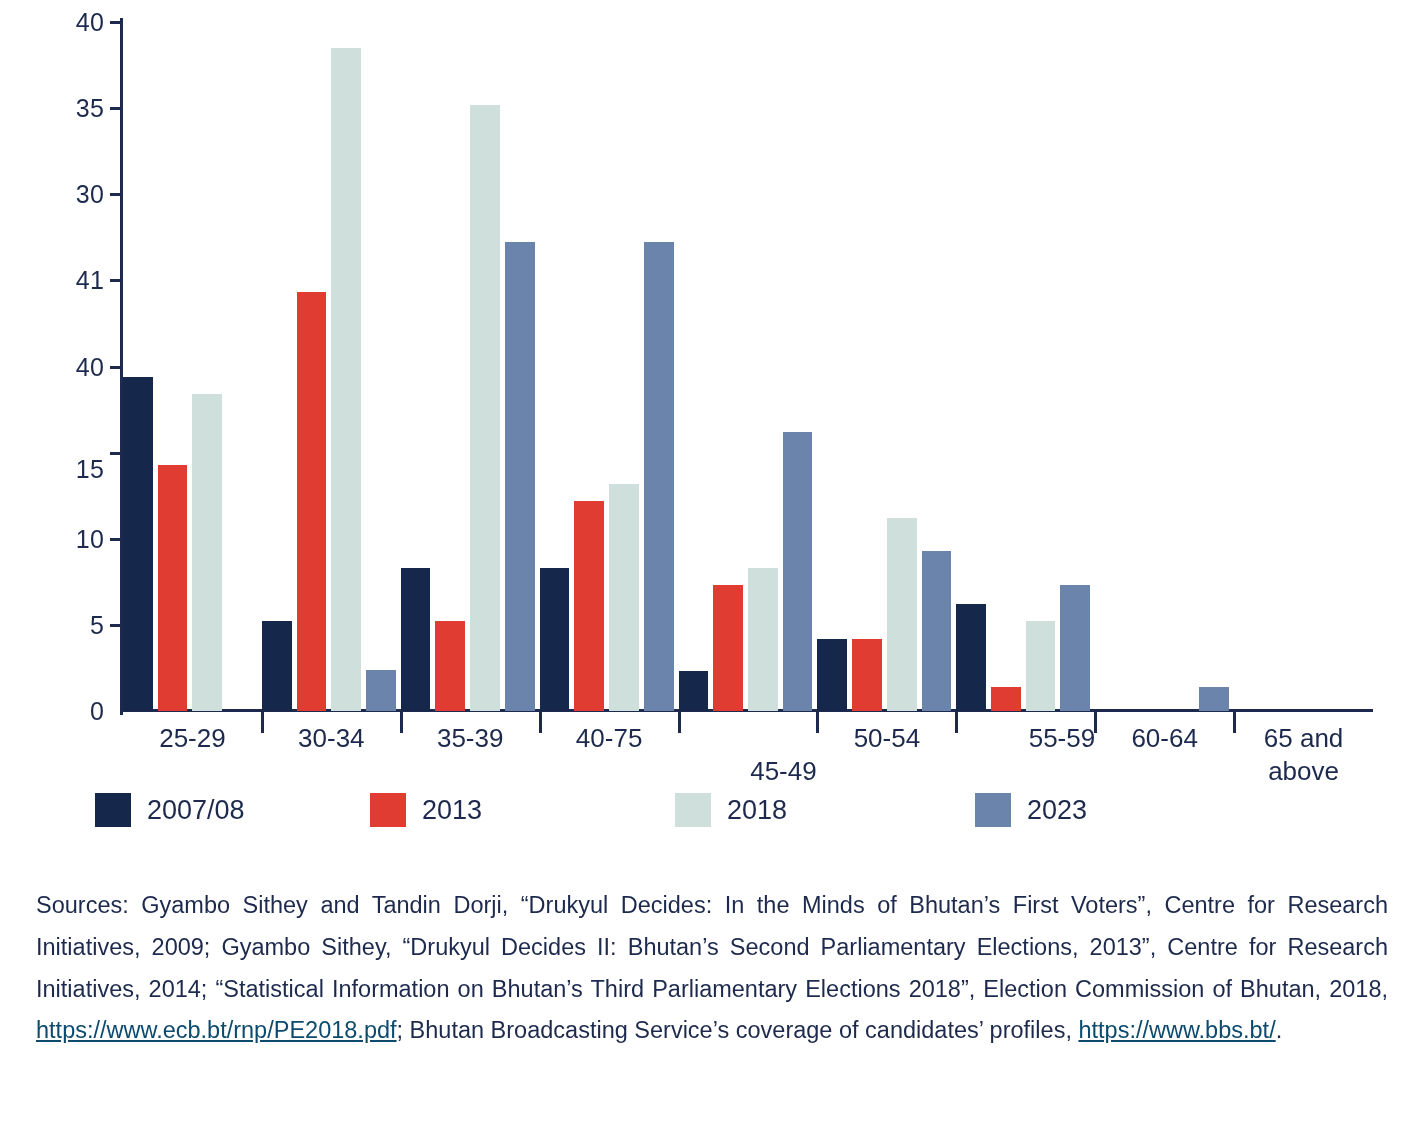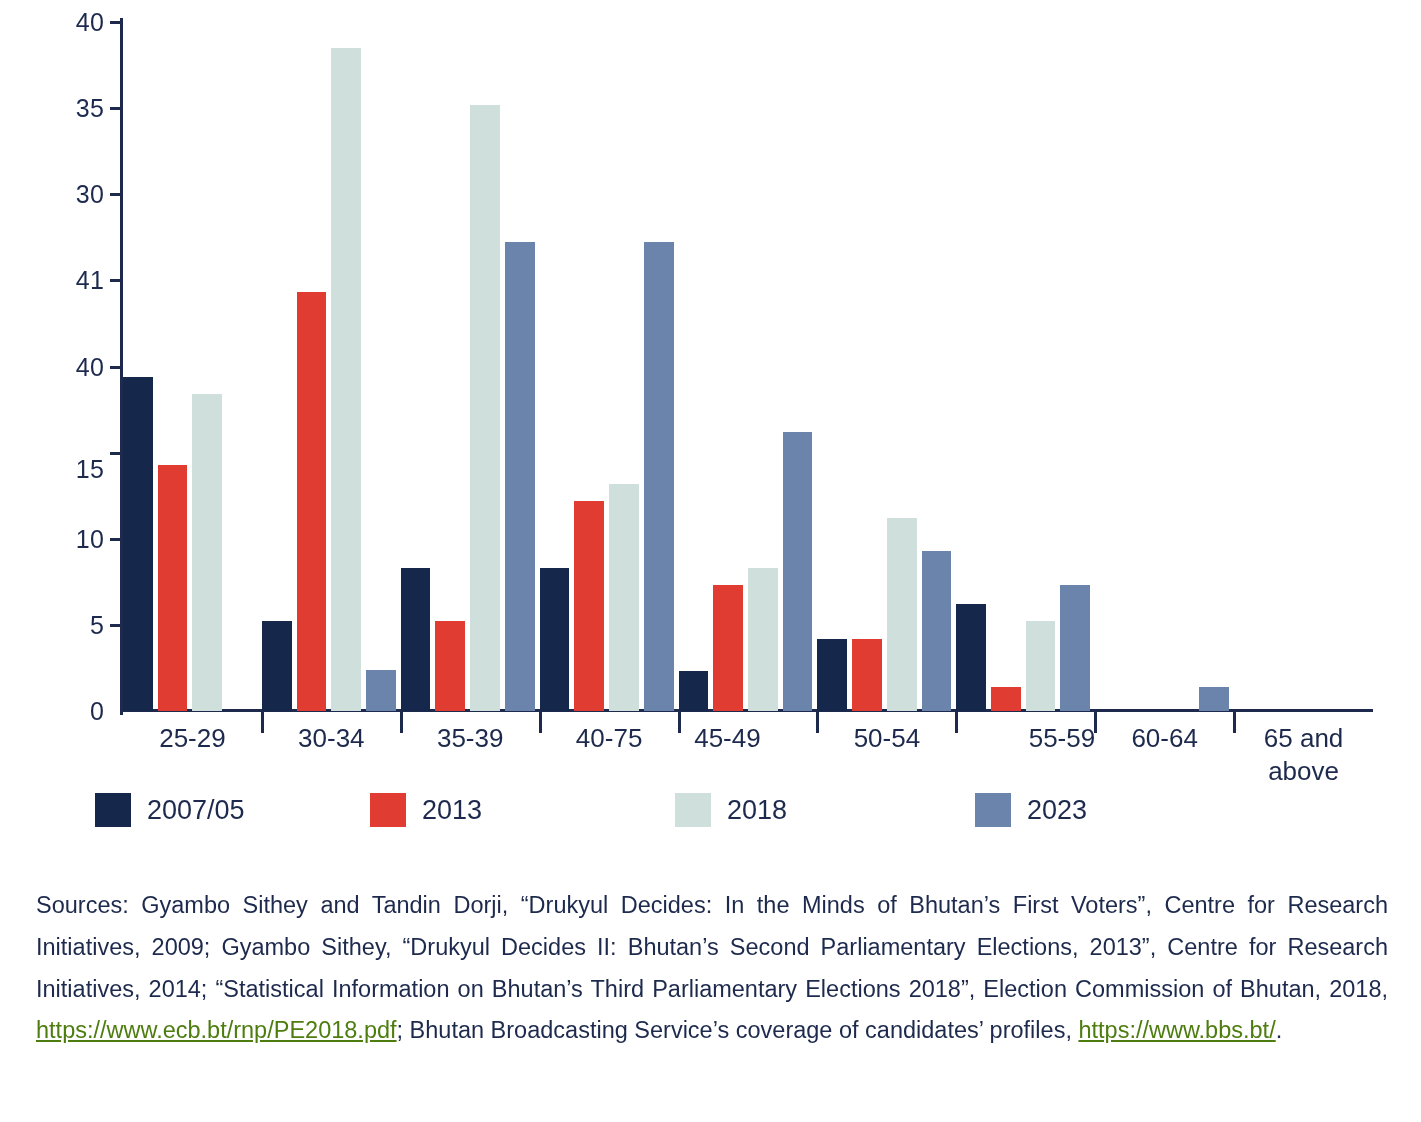--- a/index.html
+++ b/index.html
@@ -142,21 +142,21 @@
     position: absolute;
     left: 36px;
     top: 885px;
     width: 1352px;
     font-size: 23.5px;
     line-height: 1.78;
     color: #1d2a4d;
     text-align: justify;
   }
   #sources a {
-    color: #4d7c0f;
+    color: #0c4a6e;
     text-decoration: underline;
   }
 </style>
 </head>
 <body>
 
 <div id="page">
 
   <div id="chart-block">
 
@@ -247,34 +247,34 @@
             <div class="bar" title="2023 65 and above: 0" style="height: 0px; background: rgb(107, 132, 171);"></div>
           </div>
         </div>
       </div>
 
     <div id="xlabels">
         <div class="xlabel" style="left: 123px; width: 138.889px;">25-29</div>
         <div class="xlabel" style="left: 261.889px; width: 138.889px;">30-34</div>
         <div class="xlabel" style="left: 400.778px; width: 138.889px;">35-39</div>
         <div class="xlabel" style="left: 539.667px; width: 138.889px;">40-75</div>
-        <div class="xlabel" style="left: 658px; width: 138.889px;">45-49</div>
+        <div class="xlabel" style="left: 714px; width: 138.889px; margin-top: 33px;">45-49</div>
         <div class="xlabel" style="left: 817.444px; width: 138.889px;">50-54</div>
         <div class="xlabel" style="left: 956.333px; width: 138.889px; text-align: right;">55-59</div>
         <div class="xlabel" style="left: 1095.22px; width: 138.889px;">60-64</div>
         <div class="xlabel" style="left: 1234.11px; width: 138.889px;">
           <div>65 and</div>
           <div>above</div>
         </div>
       </div>
 
     <div id="legend">
         <div class="legend-item" style="margin-left: 0px; width: 275px;">
           <span class="legend-swatch" style="background: rgb(21, 39, 75);"></span>
-          <span class="legend-label">2007/05</span>
+          <span class="legend-label">2007/08</span>
         </div>
         <div class="legend-item" style="margin-left: 0px; width: 305px;">
           <span class="legend-swatch" style="background: rgb(224, 60, 49);"></span>
           <span class="legend-label">2013</span>
         </div>
         <div class="legend-item" style="margin-left: 0px; width: 300px;">
           <span class="legend-swatch" style="background: rgb(207, 224, 220);"></span>
           <span class="legend-label">2018</span>
         </div>
         <div class="legend-item" style="margin-left: 0px; width: auto;">

